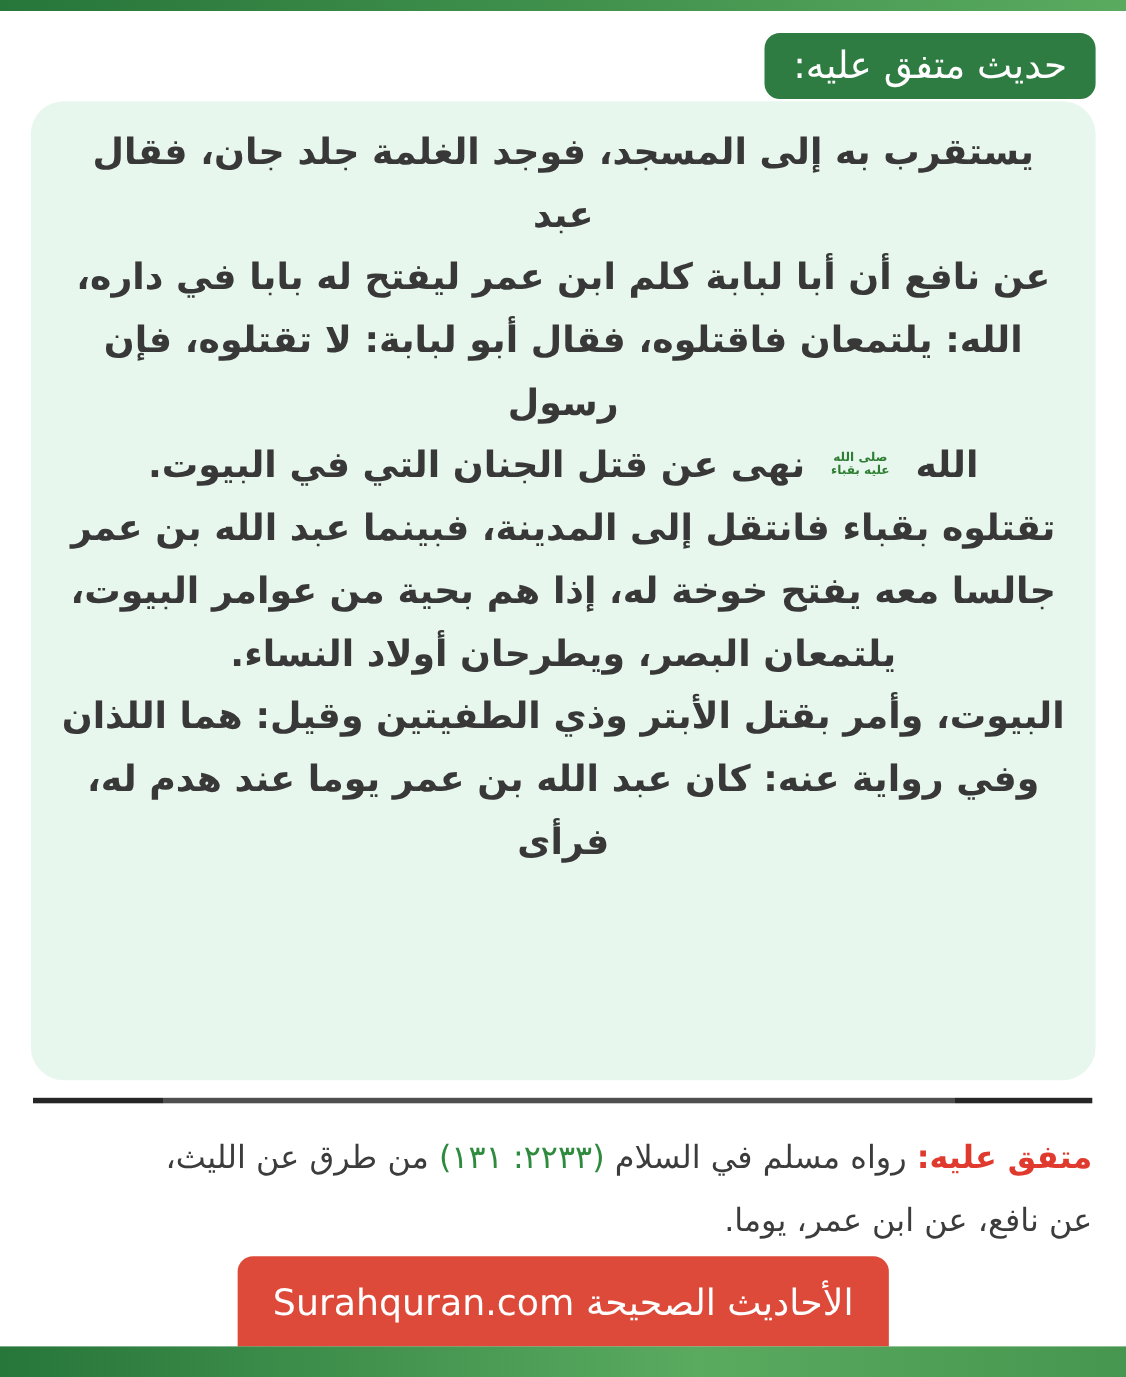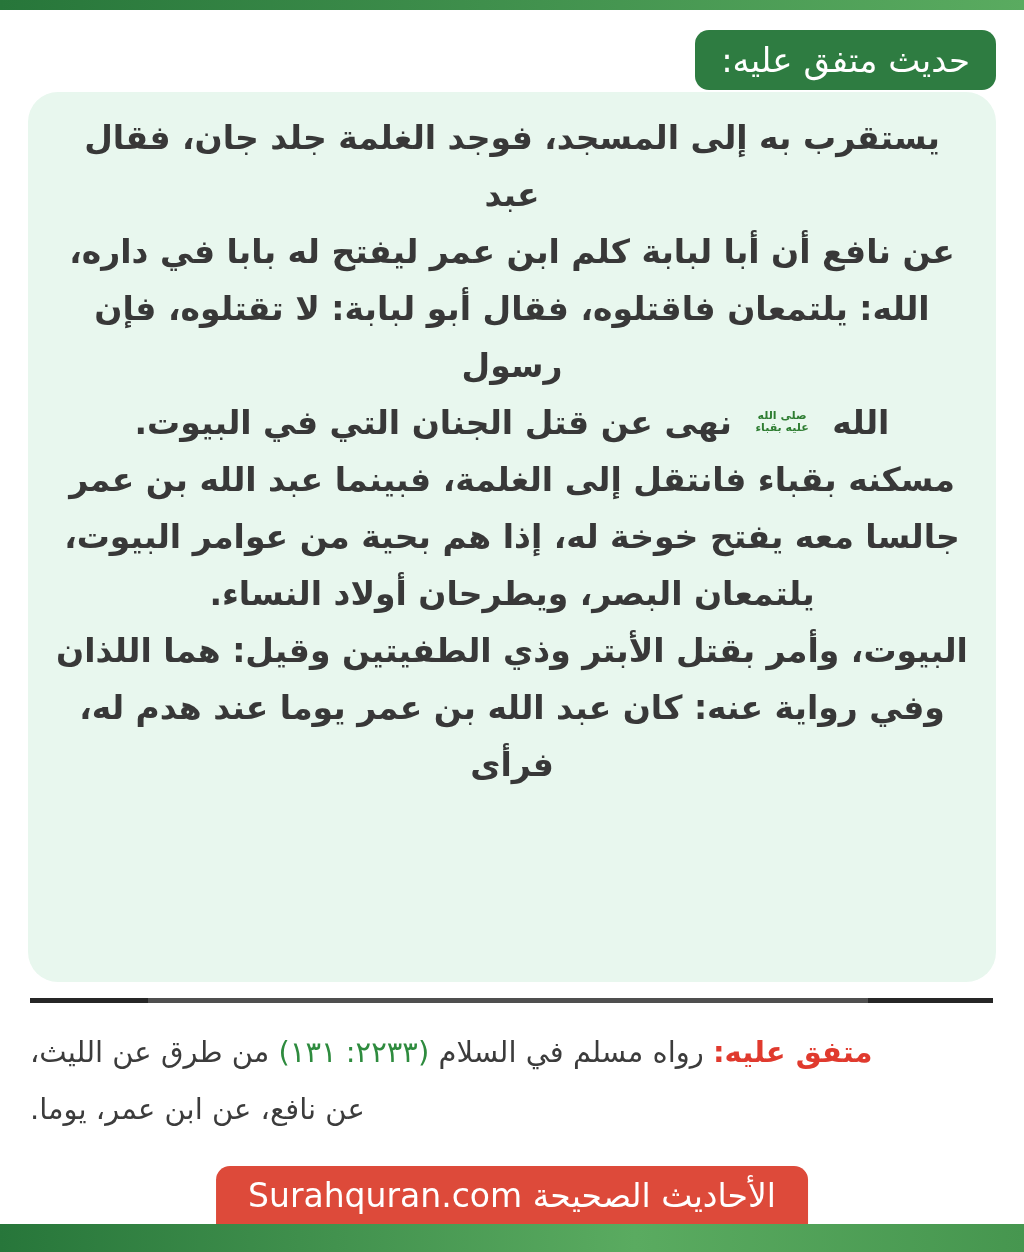--- a/index.html
+++ b/index.html
@@ -63,38 +63,38 @@
   .divider{
     position:absolute;top:998px;left:30px;right:31px;height:5px;
     background:linear-gradient(to right,
       var(--divider-dark) 0 118px,
       var(--divider-mid) 118px calc(100% - 125px),
       var(--divider-dark) calc(100% - 125px));
   }
   .attribution{
     position:absolute;top:1024px;left:30px;right:31px;
     direction:rtl;
-    text-align:left;
+    text-align:right;
     font-size:29px;
     line-height:57px;
     color:var(--attr-ink);
   }
   .attribution .red{
     color:var(--red-accent);
     font-weight:bold;
   }
   .attribution .green{
     color:var(--green-number);
   }
   .banner{
     position:absolute;bottom:28px;left:50%;
     transform:translateX(-50%);
     height:58px;
     display:flex;align-items:center;
-    padding:0 32px;
+    padding:12px 32px;
     background:var(--banner-red);
     color:#ffffff;
     font-size:33px;
     border-radius:14px 14px 0 0;
     direction:rtl;
     white-space:nowrap;
   }
 </style>
 </head>
 <body>
@@ -107,21 +107,21 @@
 
   <div class="hadith-box">
     <div>
         <div class="hline">يستقرب به إلى المسجد، فوجد الغلمة جلد جان، فقال عبد</div>
         <div class="hline">عن نافع أن أبا لبابة كلم ابن عمر ليفتح له بابا في داره،</div>
         <div class="hline">الله: يلتمعان فاقتلوه، فقال أبو لبابة: لا تقتلوه، فإن رسول</div>
         <div class="hline">الله <span class="saw">
             <span>صلى الله</span>
             <span>عليه بقباء</span>
           </span> نهى عن قتل الجنان التي في البيوت.</div>
-        <div class="hline">مسكنه بقباء فانتقل إلى الغلمة، فبينما عبد الله بن عمر</div>
+        <div class="hline">تقتلوه بقباء فانتقل إلى المدينة، فبينما عبد الله بن عمر</div>
         <div class="hline">جالسا معه يفتح خوخة له، إذا هم بحية من عوامر البيوت،</div>
         <div class="hline">يلتمعان البصر، ويطرحان أولاد النساء.</div>
         <div class="hline">البيوت، وأمر بقتل الأبتر وذي الطفيتين وقيل: هما اللذان</div>
         <div class="hline">وفي رواية عنه: كان عبد الله بن عمر يوما عند هدم له، فرأى</div>
       </div>
   </div>
 
   <div class="divider"></div>
 
   <div class="attribution">

